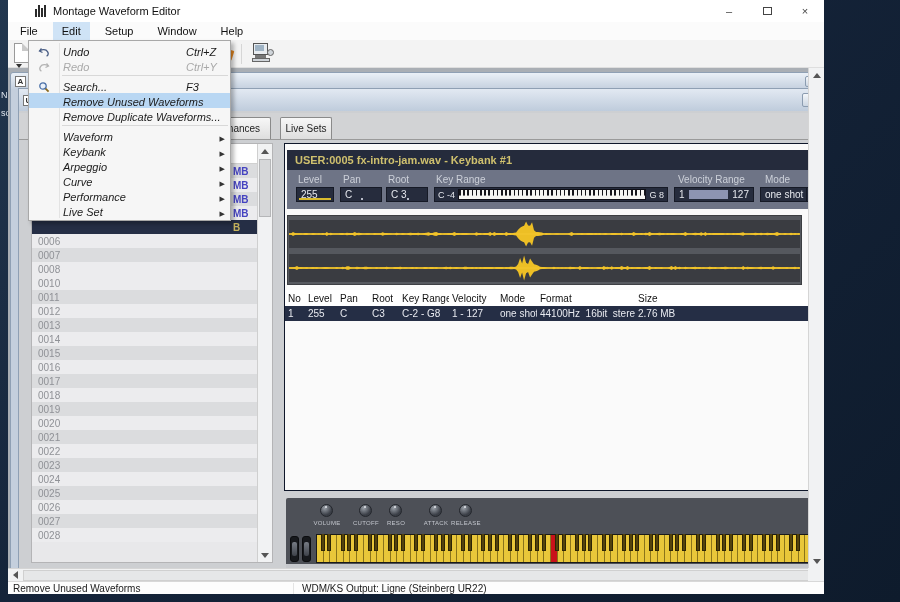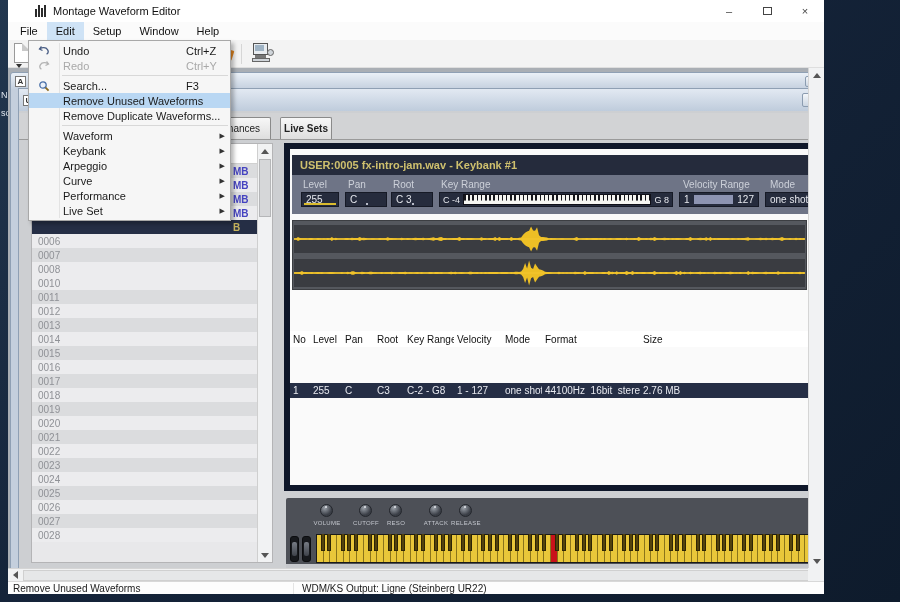--- a/index.html
+++ b/index.html
@@ -12,21 +12,21 @@
   
   #win{position:absolute;left:8px;top:0;width:816px;height:594px;background:#f2f2f2;}
   #titlebar{position:absolute;left:0;top:0;right:0;height:22px;background:#ffffff;display:flex;align-items:center;}
   #app-icon{margin-left:27px;display:flex;align-items:flex-end;gap:1px;height:12px;}
   #app-icon i{display:block;width:2px;background:#2b2b2b;}
   #title-text{margin-left:7px;font-size:11px;color:#111;}
   #win-btns{margin-left:auto;display:flex;height:100%;}
   .wbtn{width:38px;display:flex;align-items:center;justify-content:center;color:#444;font-size:11px;}
   .wbtn .sq{display:block;width:9px;height:8px;border:1px solid #444;}
   
-  #menubar{position:absolute;left:0;top:22px;right:0;height:18px;background:#fbfbfb;display:flex;align-items:stretch;font-size:11px;color:#111;}
+  #menubar{position:absolute;left:0;top:22px;right:0;height:18px;background:#fbfbfb;display:flex;align-items:stretch;font-size:11px;color:#111;gap:6px;}
   .mitem{padding:2px 9px;display:flex;align-items:center;}
   .mitem.active{background:#cfe3f6;}
   #menubar{padding-left:3px;}
   
   #toolbar{position:absolute;left:0;top:40px;right:0;height:28px;background:#f3f3f3;border-bottom:1px solid #dedede;}
   #tb-new{position:absolute;left:6px;top:3px;width:16px;height:20px;background:#fff;border:1px solid #9a9a9a;}
   #tb-new:after{content:"";position:absolute;right:-1px;top:-1px;border:4px solid;border-color:#f3f3f3 #f3f3f3 #c9c9c9 #c9c9c9;}
   #tb-new-drop{position:absolute;left:8px;top:24px;width:0;height:0;border:3px solid transparent;border-top:4px solid #333;}
   #tb-orange{position:absolute;left:219px;top:50px;width:6px;height:10px;background:#e08420;border-radius:1px;transform:rotate(18deg);}
   #tb-sep{position:absolute;left:233px;top:4px;width:1px;height:20px;background:#d6d6d6;}
@@ -70,21 +70,21 @@
   .wrow.sel .frag{color:#c6b35c;}
   .vsb{position:absolute;right:0;top:0;bottom:0;width:15px;background:#f1f2f3;border-left:1px solid #cfcfcf;}
   .sb-btn{position:absolute;left:0;right:0;height:14px;display:flex;align-items:center;justify-content:center;background:#f1f2f3;}
   .tri-up{width:0;height:0;border-left:4px solid transparent;border-right:4px solid transparent;border-bottom:5px solid #555;}
   .tri-dn{width:0;height:0;border-left:4px solid transparent;border-right:4px solid transparent;border-top:5px solid #555;}
   .tri-lf{width:0;height:0;border-top:4px solid transparent;border-bottom:4px solid transparent;border-right:5px solid #555;}
   .tri-rt{width:0;height:0;border-top:4px solid transparent;border-bottom:4px solid transparent;border-left:5px solid #555;}
   #wf-thumb{position:absolute;left:1px;right:1px;top:15px;height:58px;background:#d6d7d9;border:1px solid #b5b6b8;}
 
   
-  #kb-panel{position:absolute;left:265px;top:3px;width:579px;height:348px;background:#fafafa;border:6px solid #0f172a;}
+  #kb-panel{position:absolute;left:265px;top:3px;width:579px;height:348px;background:#fafafa;border:1px solid #0f172a;}
   #kb-sub{position:absolute;left:2px;top:6px;width:531px;}
   #kb-head{height:20px;background:#252b3c;color:#cfc06e;font-size:11px;font-weight:bold;display:flex;align-items:center;padding-left:8px;}
   #kb-controls{position:relative;height:39px;background:#6e7486;}
   .kc-label{position:absolute;top:4px;font-size:10px;color:#ccd0d9;}
   .kc-box{position:absolute;top:17px;height:15px;background:#262c3d;border:1px solid #161a26;color:#e6e8ee;font-size:10px;display:flex;align-items:center;}
   .kc-box .pv{padding-left:4px;}
   #lv-box{left:9px;width:38px;} 
   #lv-box .ul{position:absolute;left:2px;right:2px;bottom:1px;height:2px;background:#d9bb2e;}
   #pan-box{left:53px;width:42px;} #root-box{left:99px;width:42px;}
   .dot{position:absolute;bottom:1px;left:50%;width:2px;height:2px;background:#b8bcc8;}
@@ -100,21 +100,21 @@
   .spin-dn{width:0;height:0;border-left:2.5px solid transparent;border-right:2.5px solid transparent;border-top:3px solid #cfd2da;}
 
   
   #wave-box{position:absolute;left:2px;top:71px;width:515px;height:70px;background:#55585e;border:1px solid #3c3e42;}
   .wstrip{position:absolute;left:1px;right:1px;height:28px;background:#3a3c41;}
   #wstrip1{top:4px;} #wstrip2{top:38px;}
   .wstrip svg{display:block;width:100%;height:100%;}
 
   
   #kb-table{position:absolute;left:0px;top:146px;width:562px;font-size:10px;}
-  .trow{display:flex;align-items:center;height:16px;margin-top:36px;}
+  .trow{display:flex;align-items:center;height:16px;}
   #kb-thead{color:#111;background:#fff;}
   #kb-trow{height:15px;background:#252e45;color:#e8eaf0;}
   .tcell{padding-left:3px;overflow:hidden;white-space:nowrap;}
 
   
   #kbd-panel{position:absolute;left:267px;top:358px;width:535px;height:73px;background:#4d5057;border-radius:2px;}
   .knob{position:absolute;top:6px;width:13px;height:13px;border-radius:50%;border:1px solid #23262c;background:radial-gradient(circle at 35% 28%,#9aa0a8,#3a3e46 65%);}
   .knob:after{content:"";position:absolute;left:4px;top:1px;width:2px;height:2px;background:#e6e9ee;border-radius:50%;}
   .knob-label{position:absolute;top:22px;font-size:6px;color:#c3c6cd;letter-spacing:.3px;transform:translateX(-50%);white-space:nowrap;}
   .wheel{position:absolute;top:38px;width:9px;height:26px;background:#17191d;border-radius:3px;border:1px solid #0c0d10;}
@@ -135,21 +135,21 @@
   #sb-corner{position:absolute;right:0;bottom:0;width:16px;height:13px;background:#f1f2f3;}
 
   
   #statusbar{position:absolute;left:0;top:581px;right:0;height:13px;background:#fdfdfd;border-top:1px solid #d8d8d8;display:flex;align-items:center;font-size:10px;color:#1a1a1a;}
   #status-left{padding-left:5px;width:285px;}
   #status-right{border-left:1px solid #e4e4e4;padding-left:8px;}
 
   
   #edit-menu{position:absolute;left:20px;top:40px;width:203px;background:#f6f6f6;border:1px solid #a8a8a8;box-shadow:3px 3px 4px rgba(0,0,0,.28);z-index:100;padding:2px 0;}
   #edit-menu:before{content:"";position:absolute;left:30px;top:2px;bottom:2px;width:1px;background:#e3e3e3;}
-  .menu-item{position:relative;height:15px;display:flex;align-items:center;font-size:11px;color:#1a1a1a;}
+  .menu-item{position:relative;height:15px;display:flex;align-items:flex-end;font-size:11px;color:#1a1a1a;font-style:italic;}
   .menu-item .ico{width:30px;display:flex;align-items:center;justify-content:center;flex:none;}
   .menu-item .lbl{flex:1;padding-left:4px;white-space:nowrap;}
   .menu-item .sc{width:44px;flex:none;text-align:left;}
   .menu-item .sub{position:absolute;right:5px;font-size:7px;color:#333;}
   .menu-item.hl{background:#b9d7f3;}
   .menu-item.dis{color:#a9a9a9;}
   .menu-sep{height:5px;display:flex;align-items:center;}
   .menu-sep i{display:block;height:1px;background:#d8d8d8;flex:1;margin-left:33px;margin-right:2px;}
 </style>
 </head>
@@ -223,21 +223,21 @@
             <span class="cbtn2">–</span>
             <span class="cbtn2">
                 <span class="sq"></span>
               </span>
             <span class="cbtn2 close">×</span>
           </span>
         </div>
 
         <div id="tabbar">
           <span class="tab" style="left:168px;width:84px;">Performances</span>
-          <span class="tab" style="left:261px;width:52px;font-weight:bold;">Live Sets</span>
+          <span class="tab" style="left:261px;width:52px;">Live Sets</span>
         </div>
 
         <div id="content">
 
           <div id="wf-list">
             <div id="wf-head"></div>
             <div id="wf-rows">
                 <div class="wrow dk">
                   <span class="frag">MB</span>
                 </div>

